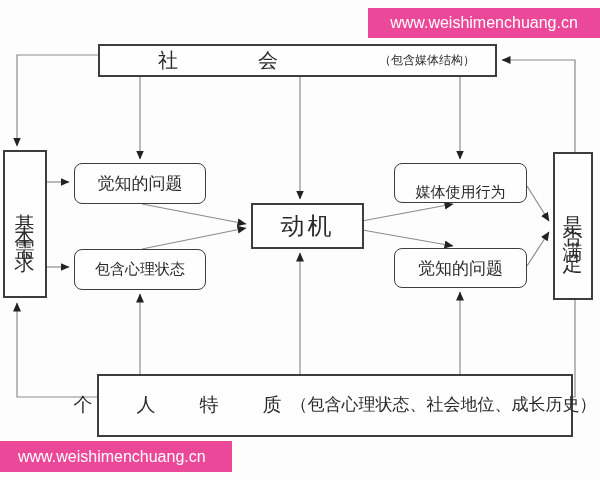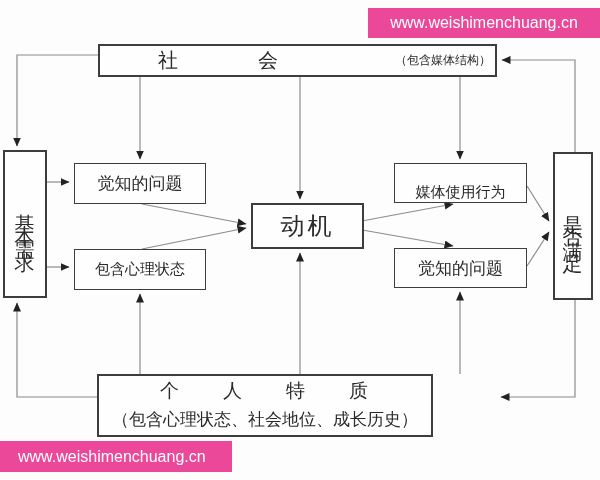--- a/index.html
+++ b/index.html
@@ -6,34 +6,34 @@
   #stage{
     position:relative;width:600px;height:480px;background:#fdfdfd;
     font-family:"Liberation Serif","DejaVu Serif",serif;
     color:#2a2a2a;overflow:hidden;
   }
   #wires{position:absolute;left:0;top:0;width:600px;height:480px;pointer-events:none;}
   .node{
     position:absolute;box-sizing:border-box;background:#fefefe;
     border:2px solid #3d3d3d;display:flex;align-items:center;justify-content:center;
   }
-  .thin{border-width:1.5px;}
+  .thin{border-width:1.5px;border-radius:8px;}
   
-  .society{left:98px;top:44px;width:399px;height:33px;justify-content:flex-start;padding:0 4px 0 58px;}
+  .society{left:98px;top:44px;width:399px;height:33px;justify-content:flex-start;padding:0 20px 0 58px;}
   .soc-title{font-size:20px;white-space:pre;}
   .soc-note{font-size:12px;margin-left:auto;white-space:pre;}
   .basic{left:3px;top:150px;width:44px;height:148px;}
   .satisfied{left:553px;top:152px;width:40px;height:148px;}
   .vtext{writing-mode:vertical-rl;text-orientation:upright;font-size:20px;letter-spacing:13px;line-height:1;}
   .problem{left:74px;top:163px;width:132px;height:41px;font-size:17px;}
   .solution{left:74px;top:249px;width:132px;height:41px;font-size:15px;}
   .motivation{left:251px;top:203px;width:113px;height:46px;font-size:24px;letter-spacing:3px;}
   .media{left:394px;top:163px;width:133px;height:40px;font-size:15px;align-items:flex-end;}
   .other{left:394px;top:248px;width:133px;height:40px;font-size:17px;}
-  .personal{left:97px;top:374px;width:336px;height:63px;flex-direction:column;gap:7px;}
+  .personal{left:97px;top:374px;width:476px;height:63px;flex-direction:row;gap:7px;}
   .per-title{font-size:19px;letter-spacing:2px;white-space:pre;line-height:1.2;}
   .per-note{font-size:17px;white-space:pre;line-height:1.2;}
   
   .banner{
     position:absolute;background:#ec4899;color:#fff;
     font-family:"Liberation Sans","DejaVu Sans",sans-serif;font-size:16px;
     display:flex;align-items:center;
   }
   .banner-top{left:368px;top:8px;width:232px;height:30px;justify-content:center;}
   .banner-bottom{left:0;top:441px;width:232px;height:31px;padding-left:18px;box-sizing:border-box;}

